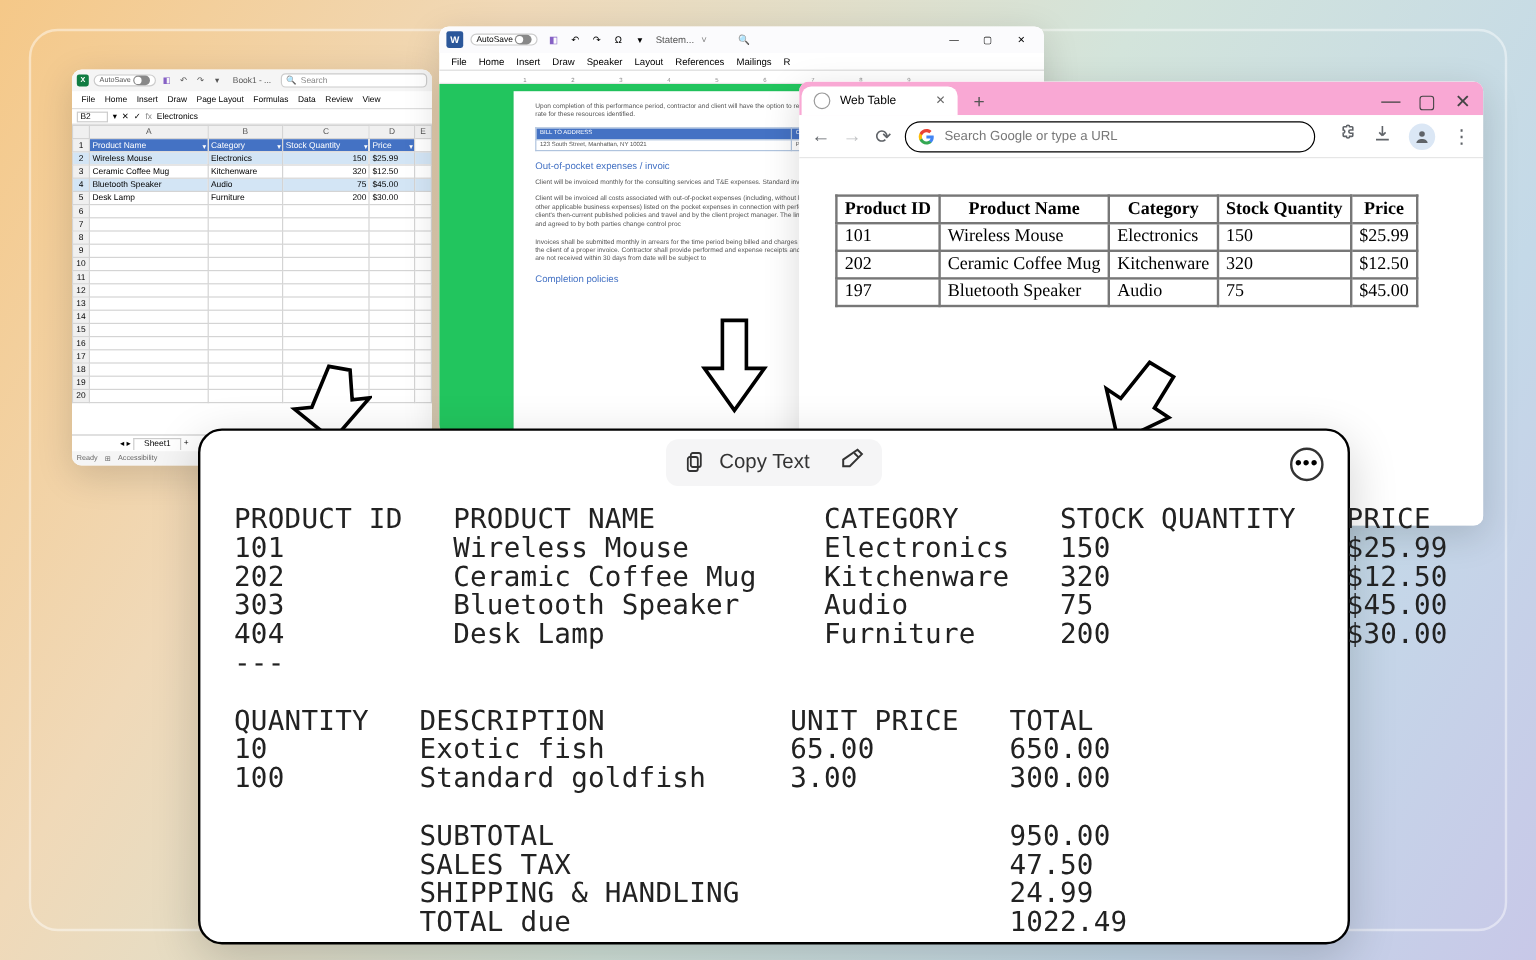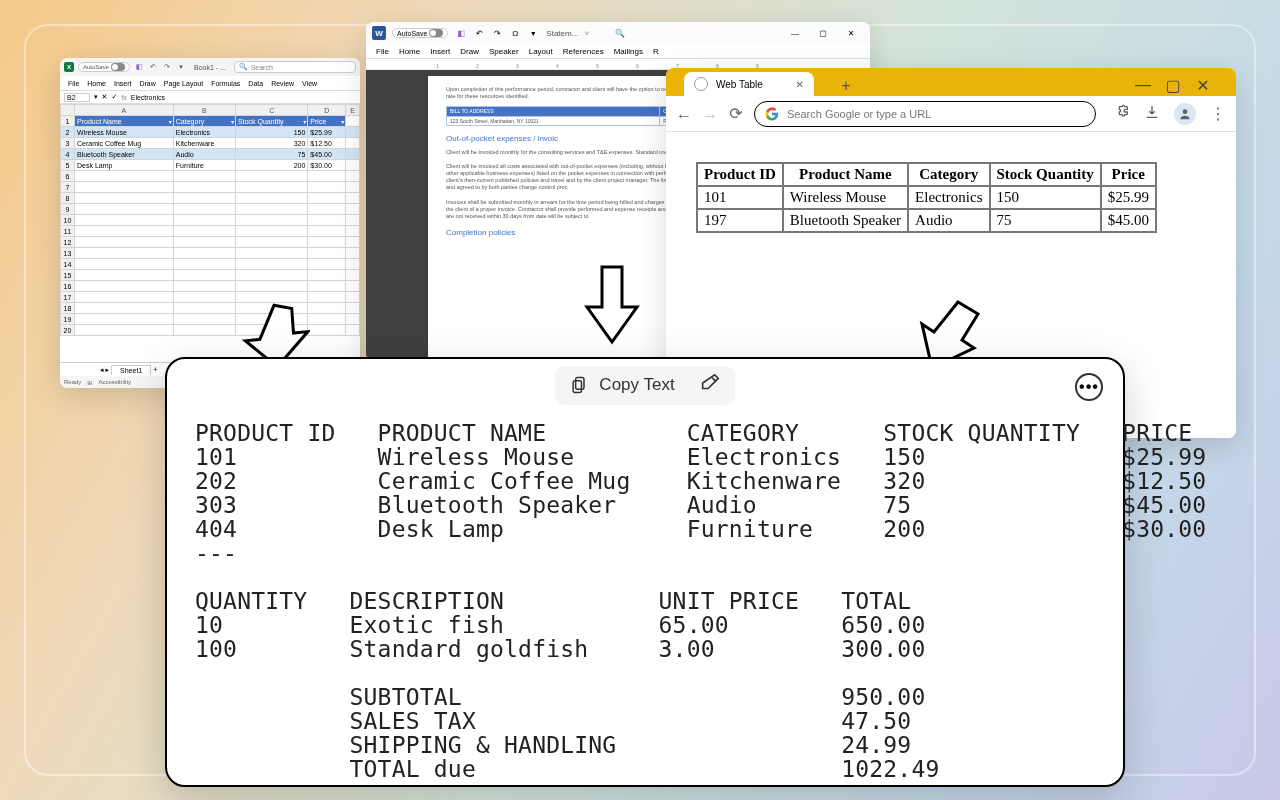--- a/index.html
+++ b/index.html
@@ -55,21 +55,21 @@
 .word .ribbon-tabs{font-size:8px;gap:10px;padding:2px 10px;}
 .word .ruler{height:12px;background:#fff;position:relative;font-size:5px;color:#777;border-top:1px solid #ddd;border-bottom:1px solid #e6e6e6;overflow:hidden;}
 .word .page{background:#fff;margin:6px auto 0;width:380px;min-height:420px;box-shadow:0 1px 3px rgba(0,0,0,.15);padding:10px 18px;font-size:5.5px;color:#555;line-height:1.3;}
 .word .page h4{color:#4472C4;font-size:8px;font-weight:normal;margin:8px 0 4px;}
 .billtable{width:100%;border-collapse:collapse;font-size:5px;}
 .billtable td,.billtable th{border:1px solid #b0c4de;padding:1px 3px;}
 .billtable th{background:#4472C4;color:#fff;text-align:left;font-weight:normal;}
 
 
 .browser { left:666px; top:68px; width:570px; height:370px;}
-.browser .tabbar{height:28px;background:#eab308;display:flex;align-items:flex-end;padding:4px 18px 0;gap:22px;}
+.browser .tabbar{height:28px;background:#f9a8d4;display:flex;align-items:flex-end;padding:4px 2px 0;gap:8px;}
 .browser .tab{background:#fff;height:24px;border-radius:8px 8px 0 0;display:flex;align-items:center;padding:0 10px;font-size:10px;gap:8px;min-width:130px;position:relative;}
 .browser .tab .close{margin-left:auto;color:#666;}
 .browser .newtab{width:20px;height:20px;display:flex;align-items:center;justify-content:center;color:#555;}
 .browser .winctrl{margin-left:auto;display:flex;}
 .browser .winctrl div{width:30px;height:22px;display:flex;align-items:center;justify-content:center;color:#444;}
 .browser .toolbar{height:36px;background:#fff;border-bottom:1px solid #e0e0e0;display:flex;align-items:center;gap:10px;padding:0 10px;}
 .browser .navic{width:16px;height:16px;color:#5f6368;display:flex;align-items:center;justify-content:center;}
 .browser .omnibox{flex:1;height:26px;border:1px solid #000000;border-radius:20px;display:flex;align-items:center;gap:8px;padding:0 10px;font-size:11px;color:#777;}
 .browser .righticons{display:flex;gap:14px;align-items:center;margin-left:8px;color:#5f6368;}
 .browser .avatar{width:22px;height:22px;border-radius:50%;background:#dbe7f5;display:flex;align-items:center;justify-content:center;color:#5f6368;}
@@ -356,21 +356,21 @@
           <text x="150" y="9">3</text>
       <text x="190" y="9">4</text>
           <text x="230" y="9">5</text>
           <text x="270" y="9">6</text>
       <text x="310" y="9">7</text>
           <text x="350" y="9">8</text>
           <text x="390" y="9">9</text>
     </g>
       </svg>
   </div>
-  <div style="background:#404040;height:calc(100% - 50px);overflow:hidden;">
+  <div style="background:#22c55e;height:calc(100% - 50px);overflow:hidden;">
     <div class="page">
       <p>Upon completion of this performance period, contractor and client will have the option to renew the number of hours at the then-current hourly rate for these resources identified.</p>
       <table class="billtable" style="margin-top:6px;">
         <tbody>
             <tr>
               <th>BILL TO ADDRESS</th>
               <th>CLIENT PROJECT</th>
             </tr>
         <tr>
               <td>123 South Street, Manhattan, NY 10021</td>
@@ -443,20 +443,27 @@
         </thead>
       <tbody id="wtb">
           <tr>
             <td>101</td>
             <td>Wireless Mouse</td>
             <td>Electronics</td>
             <td>150</td>
             <td>$25.99</td>
           </tr>
           <tr>
+            <td>202</td>
+            <td>Ceramic Coffee Mug</td>
+            <td>Kitchenware</td>
+            <td>320</td>
+            <td>$12.50</td>
+          </tr>
+          <tr>
             <td>197</td>
             <td>Bluetooth Speaker</td>
             <td>Audio</td>
             <td>75</td>
             <td>$45.00</td>
           </tr>
         </tbody>
     </table>
   </div>
 </div>

